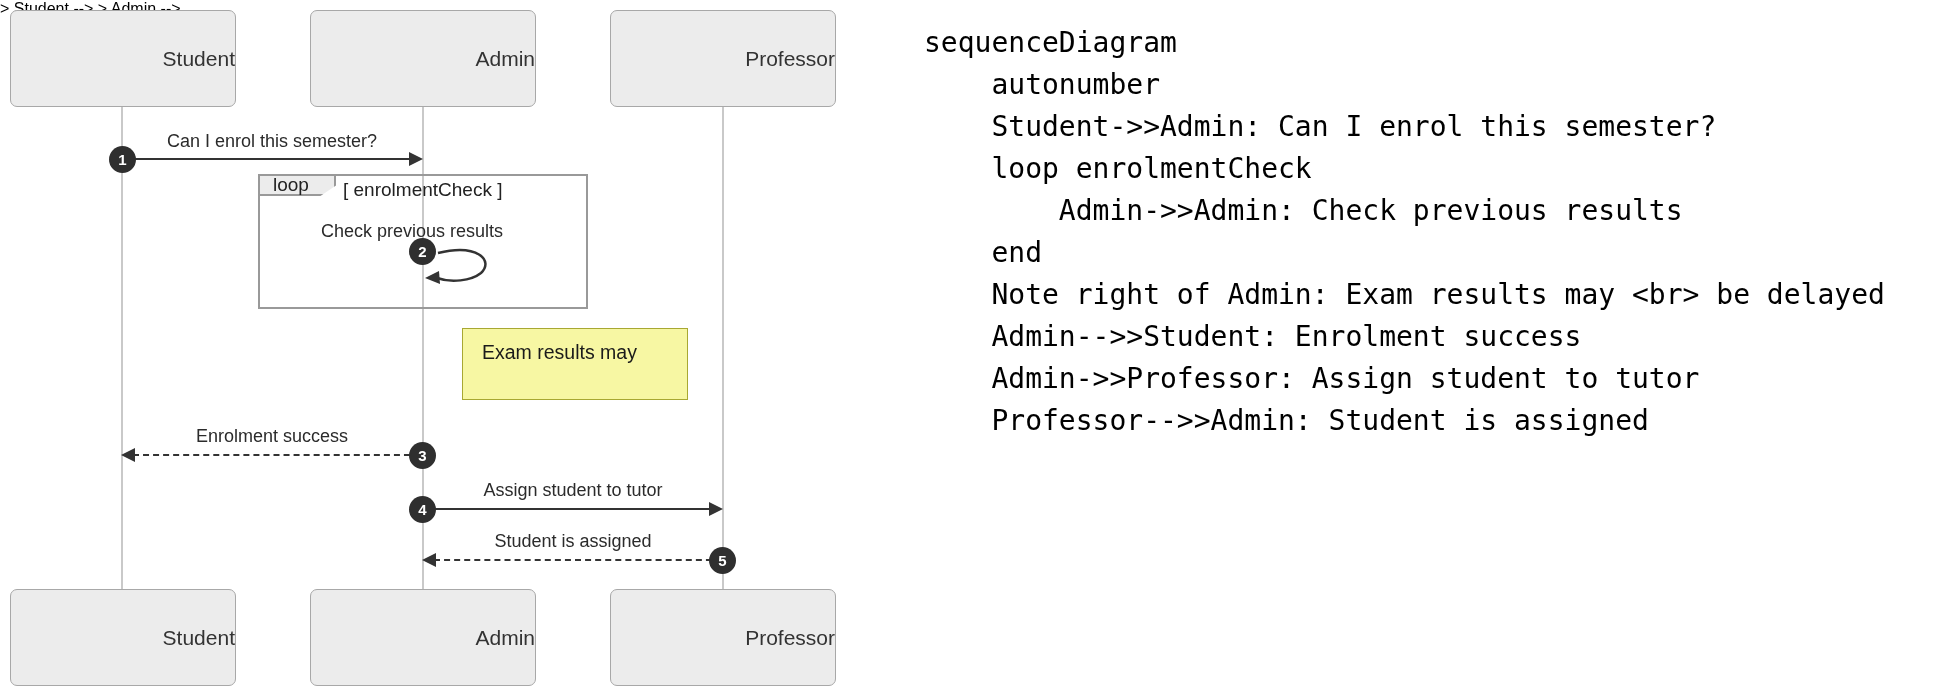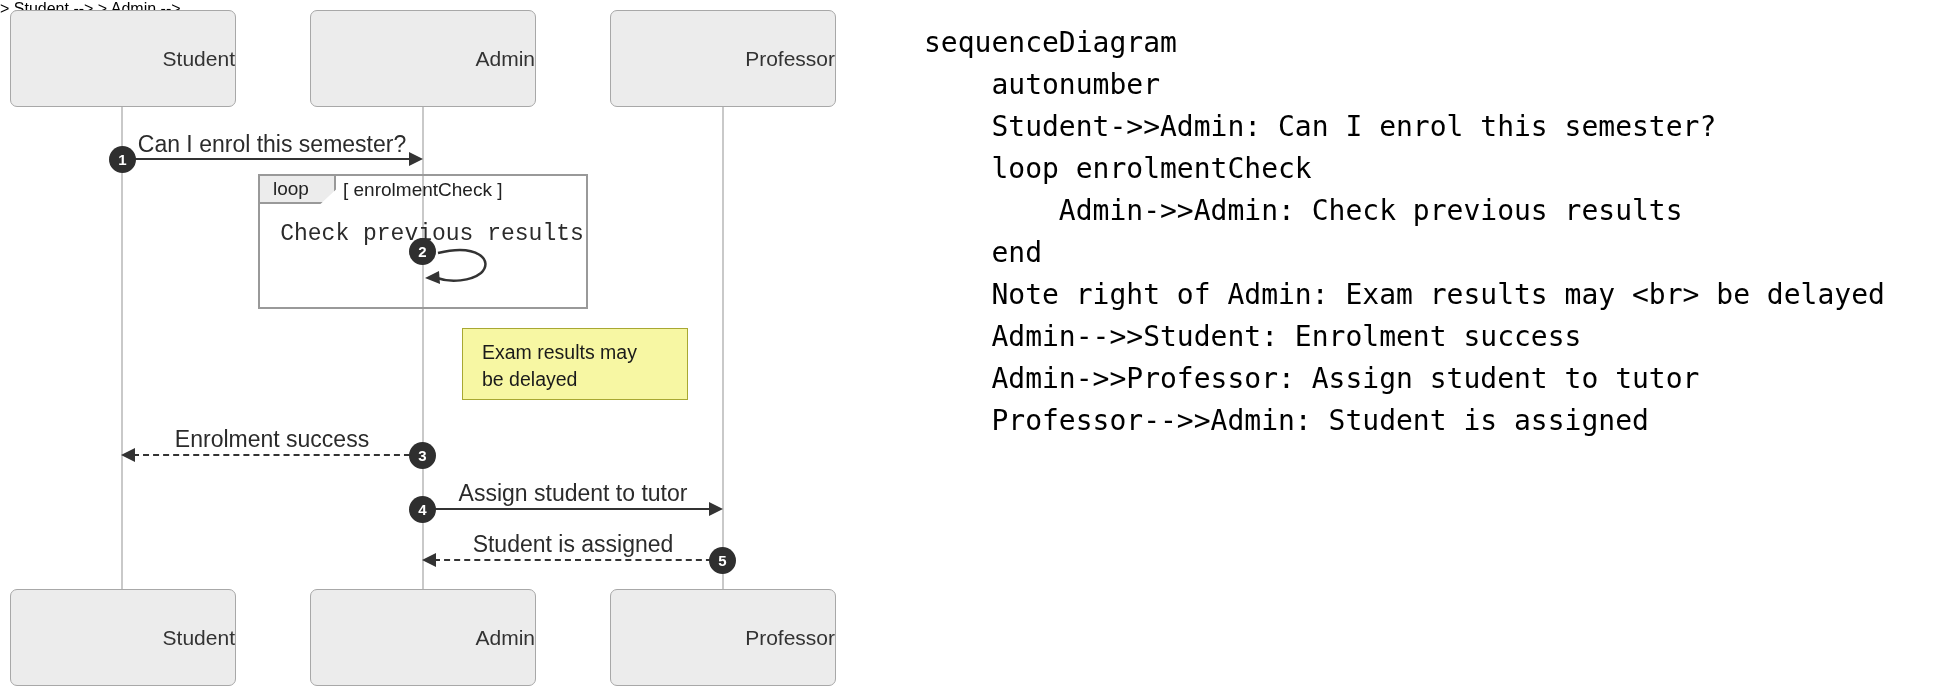--- a/index.html
+++ b/index.html
@@ -6,35 +6,35 @@
   .screen{position:relative;width:1952px;height:696px;background:#ffffff;overflow:hidden;
           font-family:"Liberation Sans",sans-serif;}
 
   
   .actor-box{position:absolute;width:226px;height:97px;background:#ececec;
              border:1.5px solid #a8a8a8;border-radius:7px;box-sizing:border-box;
              display:flex;align-items:center;justify-content:flex-end;
              font-size:21px;color:#333;}
   .lifeline{position:absolute;width:2px;background:#c9c9c9;top:107px;height:482px;}
 
-  .msg-label{position:absolute;font-size:23px;color:#2b2b2b;transform:translateX(-50%);white-space:nowrap;text-align:right;}
+  .msg-label{position:absolute;font-size:18px;color:#2b2b2b;transform:translateX(-50%);white-space:nowrap;text-align:right;}
   .msg-line{position:absolute;height:0;}
   .solid-line{border-top:2.5px solid #333;}
   .dashed-line{border-top:2.5px dashed #333;}
   .arrow-right{position:absolute;width:0;height:0;border-top:7px solid transparent;
                border-bottom:7px solid transparent;border-left:14px solid #333;}
   .arrow-left{position:absolute;width:0;height:0;border-top:7px solid transparent;
               border-bottom:7px solid transparent;border-right:14px solid #333;}
   .autonum{position:absolute;width:27px;height:27px;border-radius:50%;background:#2f2f2f;
            color:#fff;font-size:15px;font-weight:bold;display:flex;align-items:center;
            justify-content:center;z-index:5;}
 
   .loop-box{position:absolute;left:258px;top:174px;width:330px;height:135px;
             border:2px solid #999;box-sizing:border-box;}
-  .loop-tab{position:absolute;left:258px;top:174px;width:78px;height:30px;background:#ececec;
+  .loop-tab{position:absolute;left:258px;top:174px;width:78px;height:22px;background:#ececec;
             border:2px solid #999;box-sizing:border-box;font-size:19px;color:#222;
             padding-left:13px;display:flex;align-items:center;
             clip-path:polygon(0 0,100% 0,100% 52%,80% 100%,0 100%);}
   .loop-cond{position:absolute;left:343px;top:175px;height:30px;display:flex;align-items:center;
              font-size:19px;color:#222;white-space:nowrap;text-align:center;}
 
   .note-box{position:absolute;left:462px;top:328px;width:226px;height:72px;background:#f7f7a3;
             border:1.5px solid #a8a832;box-sizing:border-box;font-size:19.5px;color:#1a1a1a;
             line-height:27px;padding:10px 8px 0 19px;}
 
@@ -75,31 +75,30 @@
     <div class="autonum" style="left:109px;top:146px;">1</div>
 
     
     <div class="loop-box"></div>
     <div class="loop-tab">
       <span>loop</span>
     </div>
     <div class="loop-cond">[ enrolmentCheck ]</div>
 
     
-    <div class="msg-label" style="left:432px;top:221px;font-family:Liberation Mono, monospace;">Check previous results</div>
+    <div class="msg-label" style="left:412px;top:221px;">Check previous results</div>
     <svg class="selfloop-svg" width="78" height="44" viewBox="0 0 78 44">
       <path d="M 14 7 C 54 -3, 70 15, 57 27 C 47 35, 27 37, 13 32" fill="none" stroke="#333" stroke-width="2.5"></path>
       <polygon points="15,25 1,32 16,38" fill="#333"></polygon>
     </svg>
     <div class="autonum" style="left:409px;top:238px;">2</div>
 
     
     <div class="note-box">
       <div>Exam results may</div>
-      <div>be delayed</div>
     </div>
 
     &gt; Student --&gt;
     <div class="msg-label" style="left:272px;top:426px;">Enrolment success</div>
     <div class="msg-line dashed-line" style="left:133px;top:454px;width:287px;"></div>
     <div class="arrow-left" style="left:121px;top:448px;"></div>
     <div class="autonum" style="left:409px;top:442px;">3</div>
 
     
     <div class="msg-label" style="left:573px;top:480px;">Assign student to tutor</div>

